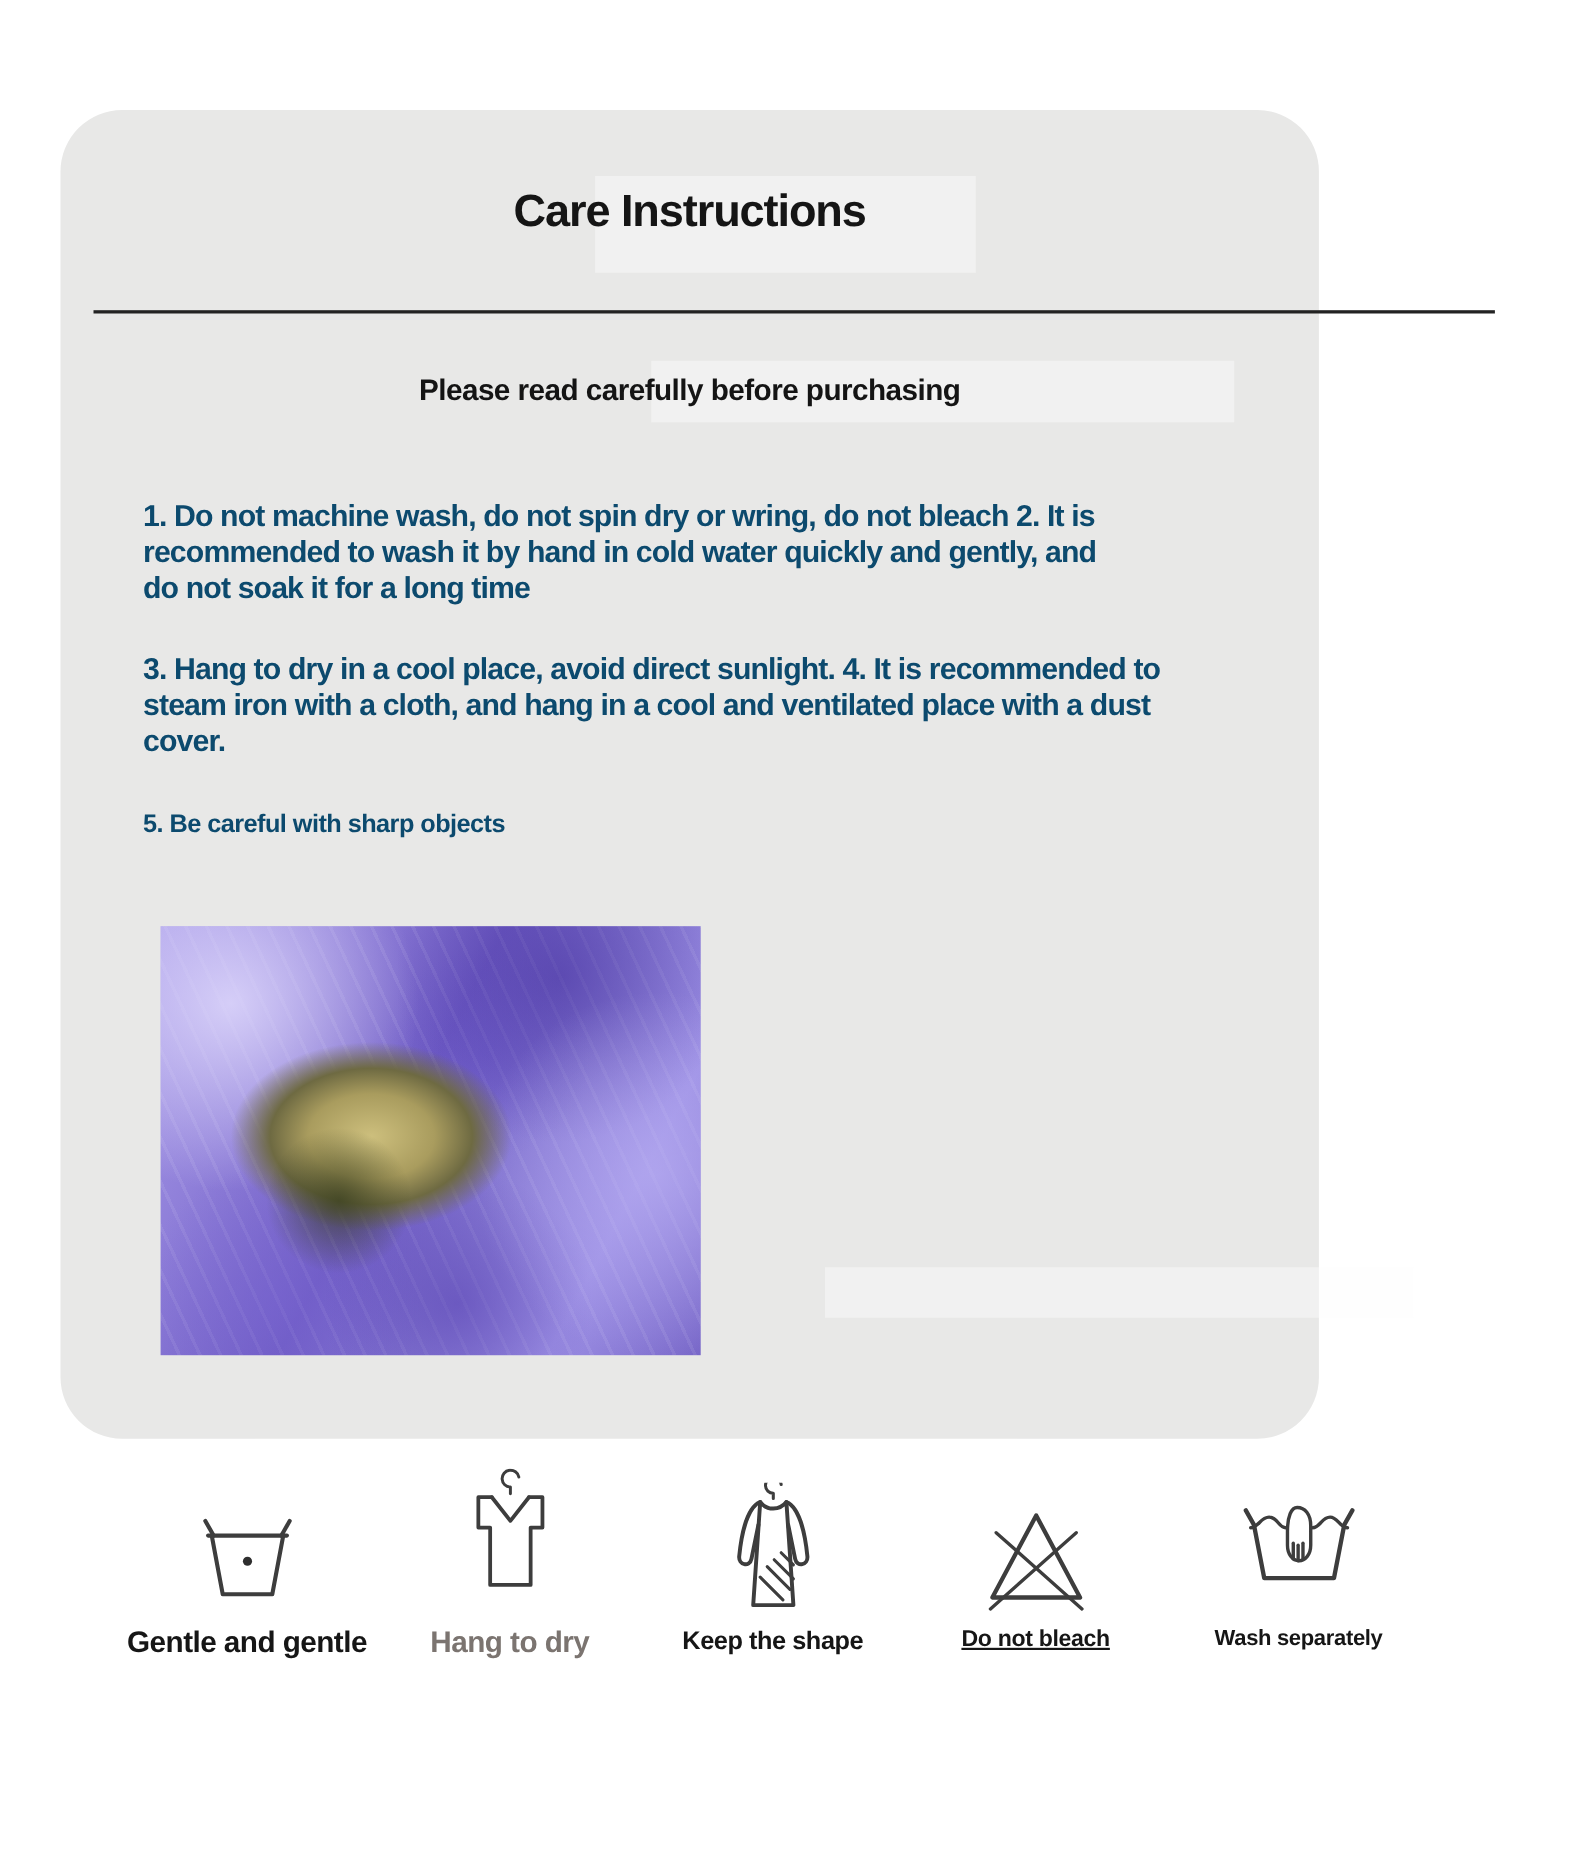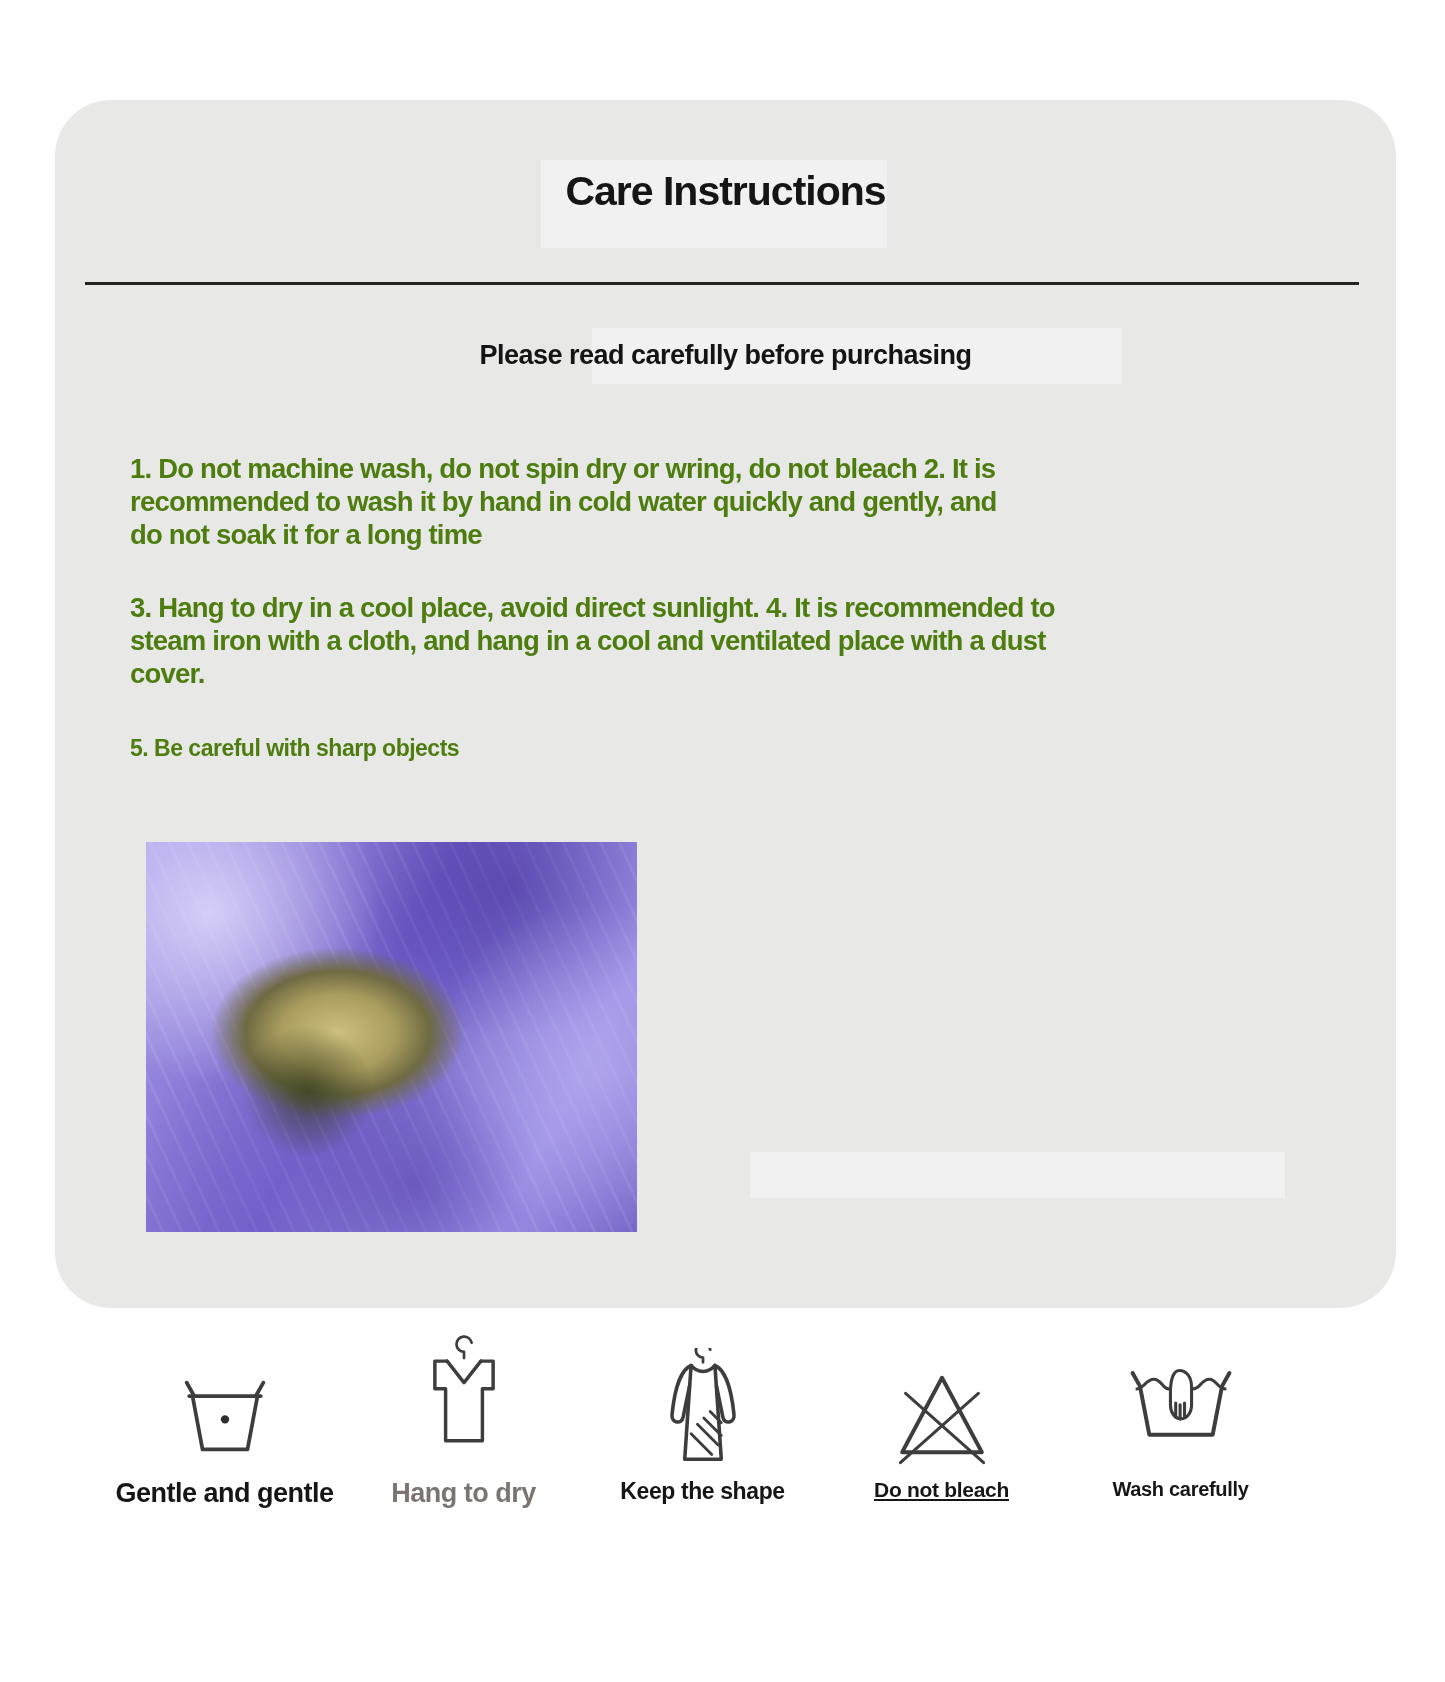--- a/index.html
+++ b/index.html
@@ -5,21 +5,21 @@
   html,body{margin:0;padding:0;background:#ffffff;}
   .page{
     position:relative;
     width:1445px;height:1682px;
     background:#ffffff;
     font-family:"Liberation Sans", sans-serif;
     overflow:hidden;
   }
   .card{
     position:absolute;left:55px;top:100px;
-    width:1341px;height:1208px;
+    width:1144px;height:1208px;
     background:#e8e8e7;
     border-radius:56px;
   }
   .patch{position:absolute;background:rgba(253,253,253,.45);pointer-events:none;}
   .title{
     position:absolute;left:0;top:168px;width:100%;
     text-align:center;
     font-size:41px;font-weight:bold;letter-spacing:-1px;
     color:#151515;
   }
@@ -29,21 +29,21 @@
   }
   .subtitle{
     position:absolute;left:0;top:340px;width:100%;
     text-align:center;
     font-size:27px;font-weight:bold;letter-spacing:-0.5px;
     color:#141414;
   }
   .para{
     position:absolute;left:130px;
     font-size:27.5px;line-height:33px;font-weight:bold;letter-spacing:-0.8px;
-    color:#4d7c0f;white-space:pre-line;
+    color:#0c4a6e;white-space:pre-line;
   }
   .para1{top:452px;}
   .para2{top:591px;}
   .para3{top:734px;font-size:23px;line-height:28px;letter-spacing:-0.5px;}
   .fabric{
     position:absolute;left:146px;top:842px;width:491px;height:390px;
     background:
       radial-gradient(circle at 33% 64%, rgba(56,62,30,.75), rgba(56,62,30,0) 16%),
       radial-gradient(ellipse 26% 22% at 39% 49%, #cdbf7d 0%, #a99c5e 45%, #6e6a42 72%, rgba(90,85,50,0) 100%),
       radial-gradient(circle at 13% 18%, rgba(224,218,252,.85), rgba(224,218,252,0) 32%),
@@ -167,16 +167,16 @@
         <path class="stroke thin" d="M71 42 L71 58"></path>
       </svg>
     </div>
   </div>
 
   <div class="label-row">
     <div class="label-cell label-1">Gentle and gentle</div>
     <div class="label-cell label-2">Hang to dry</div>
     <div class="label-cell label-3">Keep the shape</div>
     <div class="label-cell label-4">Do not bleach</div>
-    <div class="label-cell label-5">Wash carefully</div>
+    <div class="label-cell label-5">Wash separately</div>
   </div>
 
 </div>
 
 </body></html>

